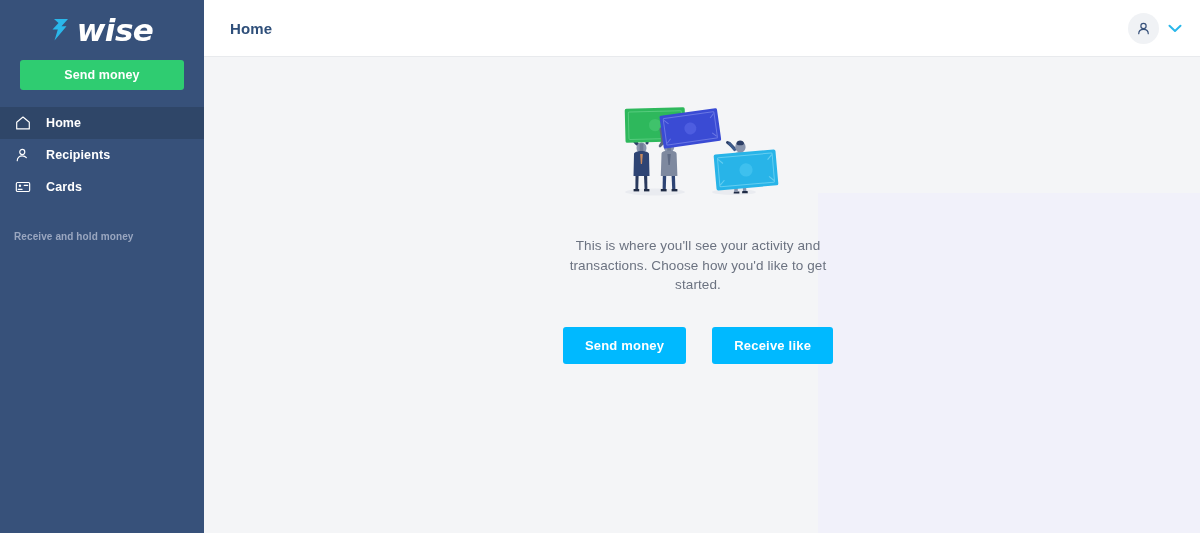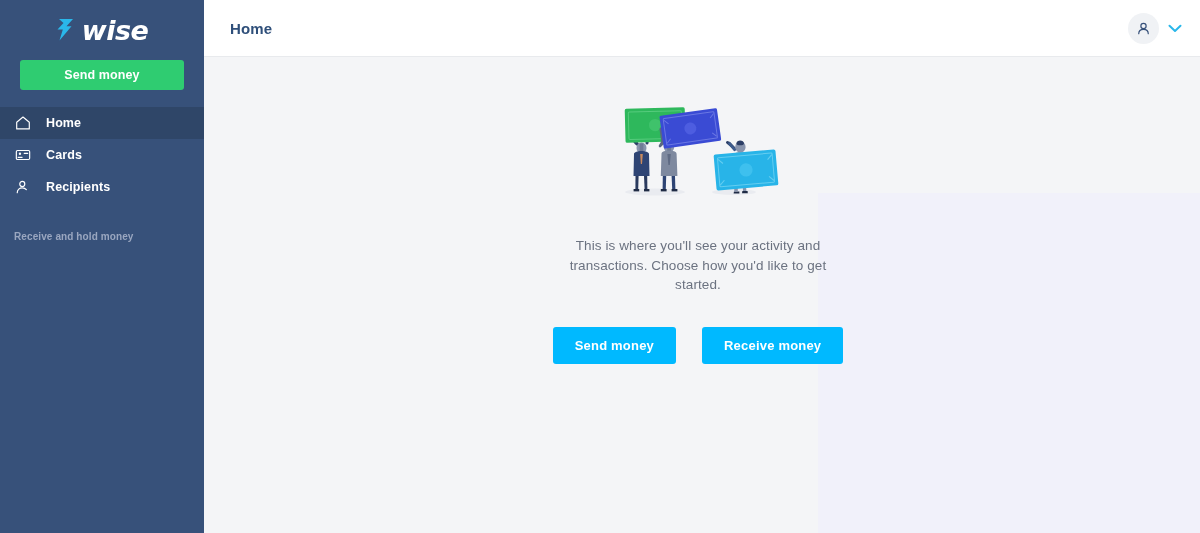--- a/index.html
+++ b/index.html
@@ -49,21 +49,21 @@
     gap: 4px;
   }
 
   .logo-mark {
     width: 22px;
     height: 24px;
     display: block;
   }
 
   .logo-text {
-    font-size: 27px;
+    font-size: 31px;
     line-height: 27px;
     font-weight: 700;
     font-style: italic;
     color: #ffffff;
     letter-spacing: -0.5px;
     font-family: "DejaVu Sans", sans-serif;
   }
 
   .send-money-cta {
     display: block;
@@ -273,37 +273,37 @@
           <svg viewBox="0 0 20 20" width="18" height="18" aria-hidden="true">
             <path d="M3 9.2 L10 3.4 L17 9.2 L17 16.6 L3 16.6 Z" fill="none" stroke="#ffffff" stroke-width="1.3" stroke-linejoin="round" stroke-linecap="round"></path>
           </svg>
         </span>
         <span class="nav-label">Home</span>
       </a>
 
       <a class="nav-item" href="#">
         <span class="nav-icon">
           <svg viewBox="0 0 20 20" width="18" height="18" aria-hidden="true">
+            <circle cx="9.2" cy="6.6" r="2.8" fill="none" stroke="#ffffff" stroke-width="1.3"></circle>
+            <path d="M3.6 16.4 C3.6 12.8 6.2 11 9.2 11 C11.1 11 12.7 11.7 13.7 12.9" fill="none" stroke="#ffffff" stroke-width="1.3" stroke-linecap="round"></path>
+          </svg>
+        </span>
+        <span class="nav-label">Recipients</span>
+      </a>
+
+      <a class="nav-item" href="#">
+        <span class="nav-icon">
+          <svg viewBox="0 0 20 20" width="18" height="18" aria-hidden="true">
             <rect x="2.6" y="5" width="14.8" height="10" rx="1.3" fill="none" stroke="#ffffff" stroke-width="1.3"></rect>
             <circle cx="6.6" cy="8.6" r="1.3" fill="#ffffff"></circle>
             <path d="M4.6 12.6 L9 12.6" stroke="#ffffff" stroke-width="1.3" stroke-linecap="round"></path>
             <path d="M11.4 8.2 L15.2 8.2" stroke="#ffffff" stroke-width="1.3" stroke-linecap="round"></path>
           </svg>
         </span>
         <span class="nav-label">Cards</span>
-      </a>
-
-      <a class="nav-item" href="#">
-        <span class="nav-icon">
-          <svg viewBox="0 0 20 20" width="18" height="18" aria-hidden="true">
-            <circle cx="9.2" cy="6.6" r="2.8" fill="none" stroke="#ffffff" stroke-width="1.3"></circle>
-            <path d="M3.6 16.4 C3.6 12.8 6.2 11 9.2 11 C11.1 11 12.7 11.7 13.7 12.9" fill="none" stroke="#ffffff" stroke-width="1.3" stroke-linecap="round"></path>
-          </svg>
-        </span>
-        <span class="nav-label">Recipients</span>
       </a>
 
 
       <div class="nav-section-title">Receive and hold money</div>
 
 
     </nav>
   </aside>
 
   <section class="main">
@@ -392,18 +392,18 @@
               <circle cx="143" cy="74" r="6.6" fill="#3ec0ee"></circle>
               <path d="M116 61 L120.6 65.6 M170 61 L165.4 65.6 M116 87 L120.6 82.4 M170 87 L165.4 82.4" stroke="#64cdf0" stroke-width="1.1"></path>
             </g>
           </svg>
         </span>
 
         <p class="empty-text">This is where you'll see your activity and transactions. Choose how you'd like to get started.</p>
 
         <div class="action-row">
           <button class="action-btn">Send money</button>
-          <button class="action-btn">Receive money</button>
+          <button class="action-btn">Receive like</button>
         </div>
       </div>
     </div>
   </section>
 </div>
 
 </body></html>

